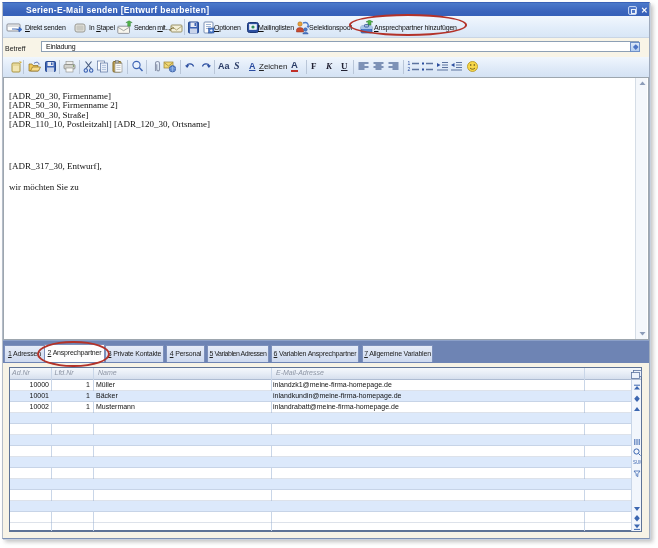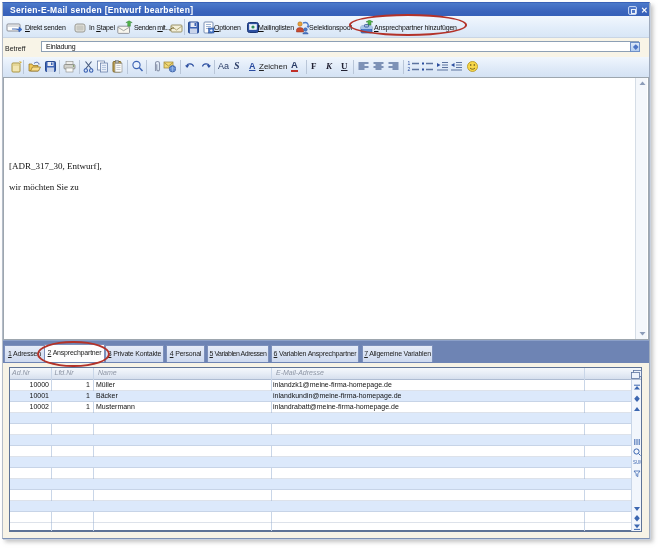--- a/index.html
+++ b/index.html
@@ -1,19 +1,19 @@
 <!DOCTYPE html>
 <html><head>
 <meta charset="utf-8">
 <style>
 * { margin:0; padding:0; box-sizing:border-box; }
 html,body { width:658px; height:548px; background:#fff; font-family:"Liberation Sans",sans-serif; overflow:hidden; }
 .abs { position:absolute; }
 #win { position:absolute; left:2px; top:2px; width:648px; height:537px; background:#F7F3E6; border:1px solid; border-color:#3A62B8 #9FABBD #7C90B4 #B4BCC8; box-shadow:1px 1px 0 #C9D1DD, 3px 3px 4px rgba(135,135,135,.5); }
-#title { position:absolute; left:0; top:0; width:646px; height:14px; background:linear-gradient(#4C7ACA,#3B64BC 60%,#3560B8); color:#fff; font-size:8.5px; font-weight:bold; line-height:14px; padding-left:7px; letter-spacing:0.3px; }
+#title { position:absolute; left:0; top:0; width:646px; height:14px; background:linear-gradient(#4C7ACA,#3B64BC 60%,#3560B8); color:#fff; font-size:8.5px; font-weight:bold; line-height:14px; padding-left:23px; letter-spacing:0.3px; }
 #btn-rest { position:absolute; left:625px; top:3px; width:9px; height:9px; border:1px solid #C2D2F0; border-radius:2px; background:#4F77C8; }
 #btn-rest::after { content:""; position:absolute; left:2px; top:1.5px; width:3px; height:3.5px; border:1px solid #E9F0FA; }
 #btn-x { position:absolute; left:637px; top:1.5px; width:9px; height:11px; color:#fff; font-size:8px; font-weight:bold; line-height:11px; text-align:center; }
 #tb1 { position:absolute; left:0; top:13px; width:646px; height:21.5px; background:linear-gradient(#F2F7FD,#E2EDFA 55%,#D8E6F6); border-bottom:1px solid #C9D5E4; font-size:7px; color:#111; }
 .t1 { position:absolute; top:8px; white-space:nowrap; letter-spacing:-0.2px; margin-left:-3px; }
 #tb1 svg { margin-left:-3px; }
 .sep1 { margin-left:-3px; }
 #tb2 svg,#tb2 span,.sep2 { margin-left:-3px; }
 .t1 u { text-decoration:underline; }
 .sep1 { position:absolute; top:3px; width:1px; height:16px; background:#B9C6D8; }
@@ -179,21 +179,21 @@
     <div class="sep2" style="left:180px"></div>
     <svg class="ic" style="left:184px" viewBox="0 0 13 13">
         <path d="M3 6 C3 3 9 3 9.5 6.5" fill="none" stroke="#2C4FA0" stroke-width="1.3"></path>
         <path d="M1 5.5 L3.2 8 L5.2 5z" fill="#2C4FA0"></path>
       </svg>
     <svg class="ic" style="left:199px" viewBox="0 0 13 13">
         <path d="M10 6 C10 3 4 3 3.5 6.5" fill="none" stroke="#2C4FA0" stroke-width="1.3"></path>
         <path d="M12 5.5 L9.8 8 L7.8 5z" fill="#2C4FA0"></path>
       </svg>
     <div class="sep2" style="left:214px"></div>
-    <span class="abs" style="left:218px;top:4px;font-size:9px;color:#2A3C66;font-weight:normal">Aa</span>
+    <span class="abs" style="left:218px;top:4px;font-size:9px;color:#2A3C66;font-weight:bold">Aa</span>
     <span class="abs" style="left:234px;top:3px;font-size:10px;color:#2A3C66;font-weight:bold;font-style:italic;font-family:'Liberation Serif',serif">S</span>
     <span class="abs" style="left:249px;top:4px;font-size:9px;color:#2A4CA0;font-weight:bold;text-decoration:underline">A</span>
     <span class="abs" style="left:259px;top:5px;font-size:8px;color:#222"><u>Z</u>eichen</span>
     <span class="abs" style="left:291px;top:3px;font-size:9.5px;color:#2A3C66;font-weight:bold;border-bottom:2px solid #C03028;line-height:10px">A</span>
     <div class="sep2" style="left:306px"></div>
     <span class="abs" style="left:311px;top:4px;font-size:9px;color:#223;font-weight:bold;font-family:'Liberation Serif',serif">F</span>
     <span class="abs" style="left:326px;top:4px;font-size:9px;color:#223;font-weight:bold;font-style:italic;font-family:'Liberation Serif',serif">K</span>
     <span class="abs" style="left:341px;top:4px;font-size:9px;color:#223;font-weight:bold;text-decoration:underline;font-family:'Liberation Serif',serif">U</span>
     <div class="sep2" style="left:353px"></div>
     <svg class="ic" style="left:357px" viewBox="0 0 13 13">
@@ -225,20 +225,24 @@
         <path d="M1 5 L4.5 3 L4.5 7z" fill="#2C4FA0"></path>
       </svg>
     <svg class="ic" style="left:466px" viewBox="0 0 13 13">
         <circle cx="6.5" cy="6.5" r="5" fill="#F8D84A" stroke="#B09018" stroke-width="0.8"></circle>
         <circle cx="4.7" cy="5" r="0.8" fill="#5A4A10"></circle>
         <circle cx="8.3" cy="5" r="0.8" fill="#5A4A10"></circle>
         <path d="M4 8 c1.5 1.6 3.5 1.6 5 0" fill="none" stroke="#5A4A10" stroke-width="0.8"></path>
       </svg>
   </div>
   <div id="editor">
+    <div id="edtext" style="top:14px">[ADR_20_30, Firmenname]
+[ADR_50_30, Firmenname 2]
+[ADR_80_30, Straße]
+[ADR_110_10, Postleitzahl] [ADR_120_30, Ortsname]</div>
     <div id="edtext2">[ADR_317_30, Entwurf],</div>
     <div id="edtext3">wir möchten Sie zu</div>
     <div id="edscroll">
       <svg class="abs" style="left:2px;top:2px" width="9" height="7" viewBox="0 0 9 7">
           <path d="M4.5 1.5 L1.5 5 L7.5 5z" fill="#8C9CB8"></path>
         </svg>
       <svg class="abs" style="left:2px;top:252px" width="9" height="7" viewBox="0 0 9 7">
           <path d="M1.5 2 L7.5 2 L4.5 5.5z" fill="#8C9CB8"></path>
         </svg>
     </div>

